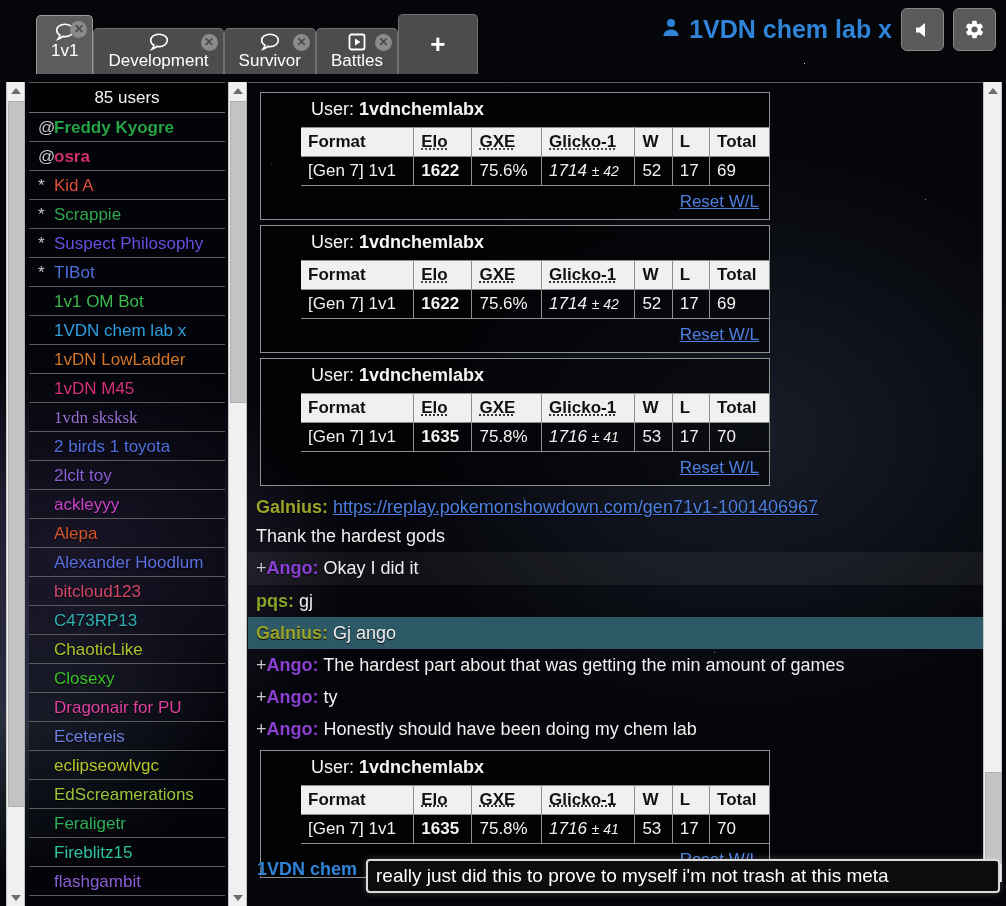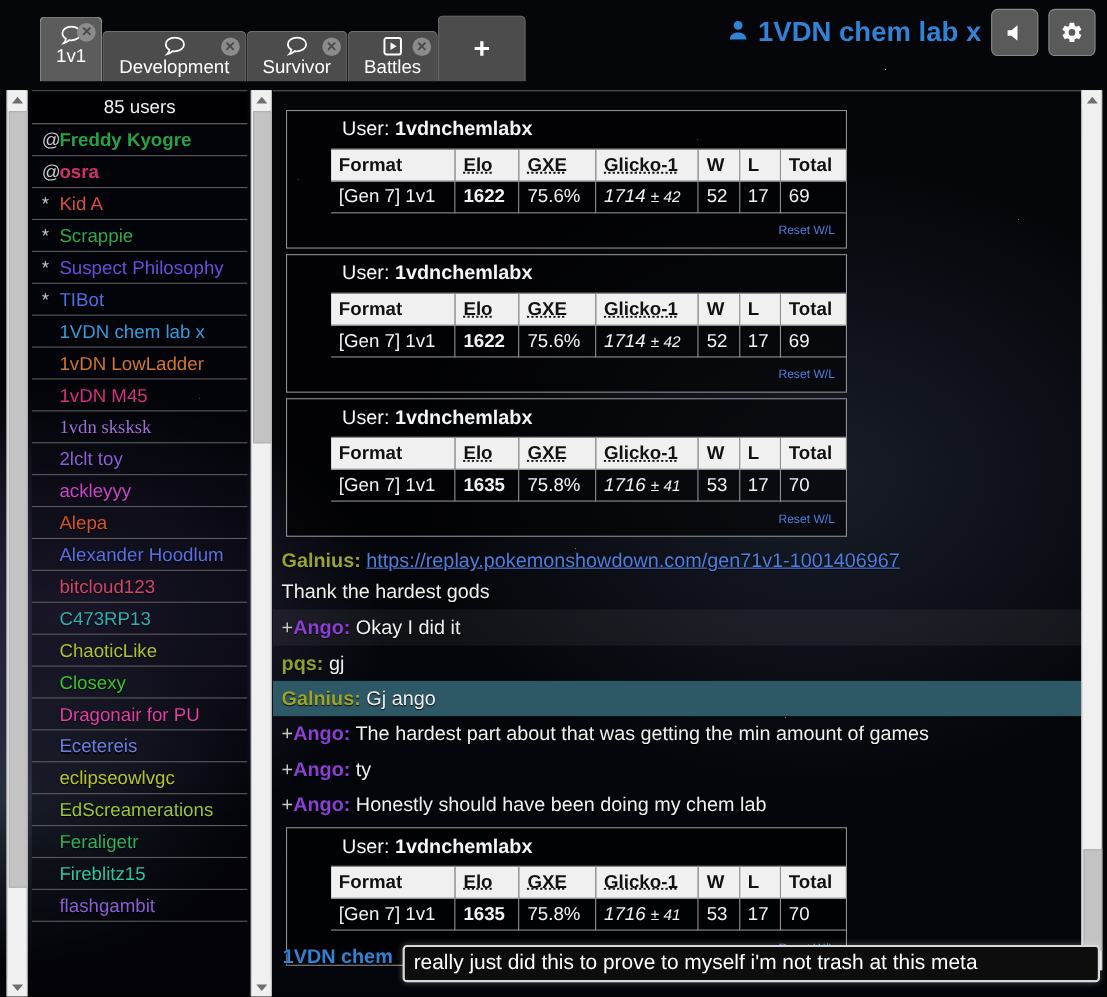--- a/index.html
+++ b/index.html
@@ -267,21 +267,22 @@
   table.ladder-tbl td:last-child { border-right: none; }
   td.elo { font-weight: bold; }
   td.glicko { font-style: italic; }
   td.glicko .dev { font-size: 14px; }
   .ladder-reset {
     text-align: right;
     padding: 6px 10px 7px 10px;
   }
   .ladder-reset a {
     color: #4d7fe0;
-    font-size: 11px;
+    text-decoration: underline;
+    font-size: 17px;
     cursor: pointer;
   }
 
   
   .msg {
     font-size: 18px;
     line-height: 1.45;
     color: #f0f0f0;
     padding: 3px 8px 3px 8px;
     word-wrap: break-word;
@@ -412,24 +413,26 @@
 
     <div class="userlist">
       <div class="userlist-header">85 users</div>
       <div id="userlist-rows">
           <div class="user-row staff"><span class="rank">@</span><span class="uname" style="color: rgb(37, 163, 71);">Freddy Kyogre</span></div>
           <div class="user-row staff"><span class="rank">@</span><span class="uname" style="color: rgb(209, 48, 106);">osra</span></div>
           <div class="user-row"><span class="rank">*</span><span class="uname" style="color: rgb(217, 80, 60);">Kid A</span></div>
           <div class="user-row"><span class="rank">*</span><span class="uname" style="color: rgb(47, 168, 79);">Scrappie</span></div>
           <div class="user-row"><span class="rank">*</span><span class="uname" style="color: rgb(107, 77, 224);">Suspect Philosophy</span></div>
           <div class="user-row"><span class="rank">*</span><span class="uname" style="color: rgb(79, 111, 224);">TIBot</span></div>
+          <div class="user-row"><span class="rank"></span><span class="uname" style="color: rgb(59, 184, 79);">1v1 OM Bot</span></div>
           <div class="user-row"><span class="rank"></span><span class="uname" style="color: rgb(47, 159, 224);">1VDN chem lab x</span></div>
           <div class="user-row"><span class="rank"></span><span class="uname" style="color: rgb(212, 118, 42);">1vDN LowLadder</span></div>
           <div class="user-row"><span class="rank"></span><span class="uname" style="color: rgb(212, 49, 124);">1vDN M45</span></div>
           <div class="user-row"><span class="rank"></span><span class="uname" style="color: rgb(155, 111, 212); font-family: Liberation Serif, serif;">1vdn sksksk</span></div>
+          <div class="user-row"><span class="rank"></span><span class="uname" style="color: rgb(79, 111, 224);">2 birds 1 toyota</span></div>
           <div class="user-row"><span class="rank"></span><span class="uname" style="color: rgb(139, 95, 212);">2lclt toy</span></div>
           <div class="user-row"><span class="rank"></span><span class="uname" style="color: rgb(204, 68, 204);">ackleyyy</span></div>
           <div class="user-row"><span class="rank"></span><span class="uname" style="color: rgb(212, 85, 42);">Alepa</span></div>
           <div class="user-row"><span class="rank"></span><span class="uname" style="color: rgb(91, 111, 224);">Alexander Hoodlum</span></div>
           <div class="user-row"><span class="rank"></span><span class="uname" style="color: rgb(212, 69, 106);">bitcloud123</span></div>
           <div class="user-row"><span class="rank"></span><span class="uname" style="color: rgb(47, 176, 176);">C473RP13</span></div>
           <div class="user-row"><span class="rank"></span><span class="uname" style="color: rgb(168, 196, 42);">ChaoticLike</span></div>
           <div class="user-row"><span class="rank"></span><span class="uname" style="color: rgb(59, 196, 42);">Closexy</span></div>
           <div class="user-row"><span class="rank"></span><span class="uname" style="color: rgb(224, 64, 160);">Dragonair for PU</span></div>
           <div class="user-row"><span class="rank"></span><span class="uname" style="color: rgb(107, 127, 224);">Ecetereis</span></div>

